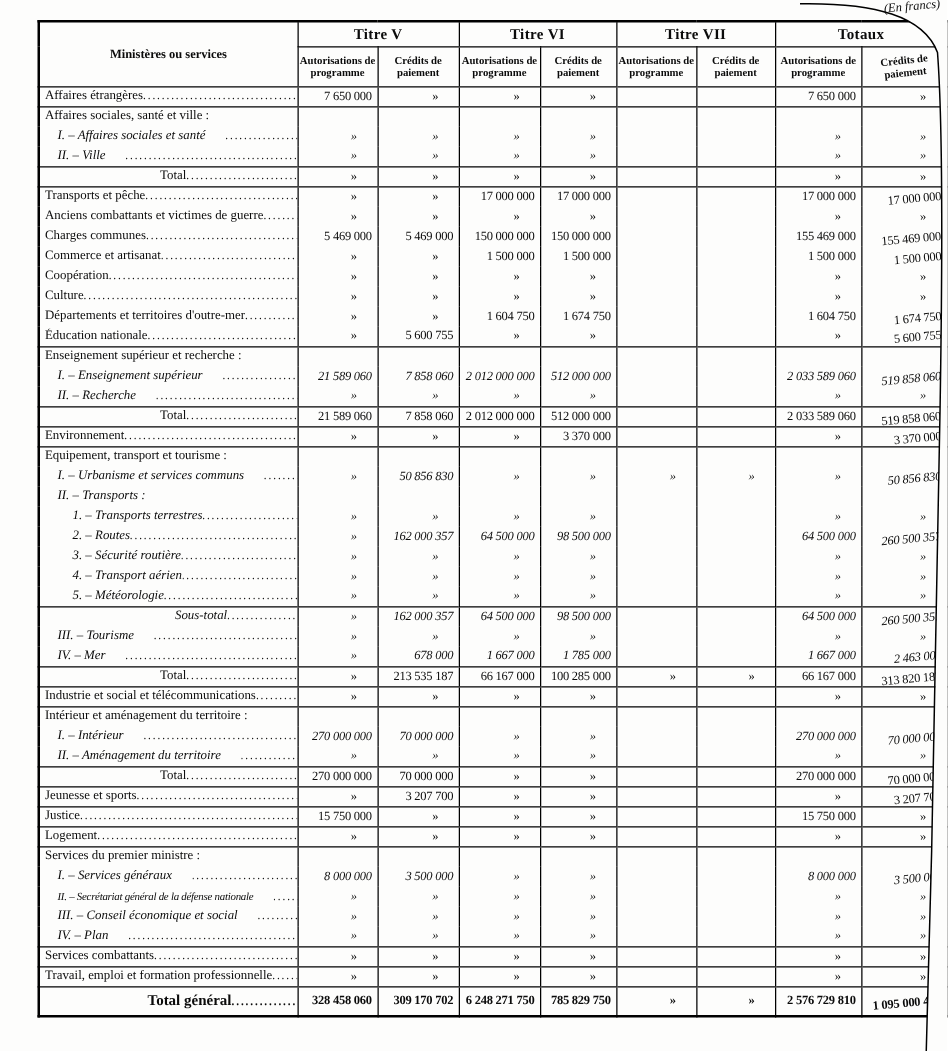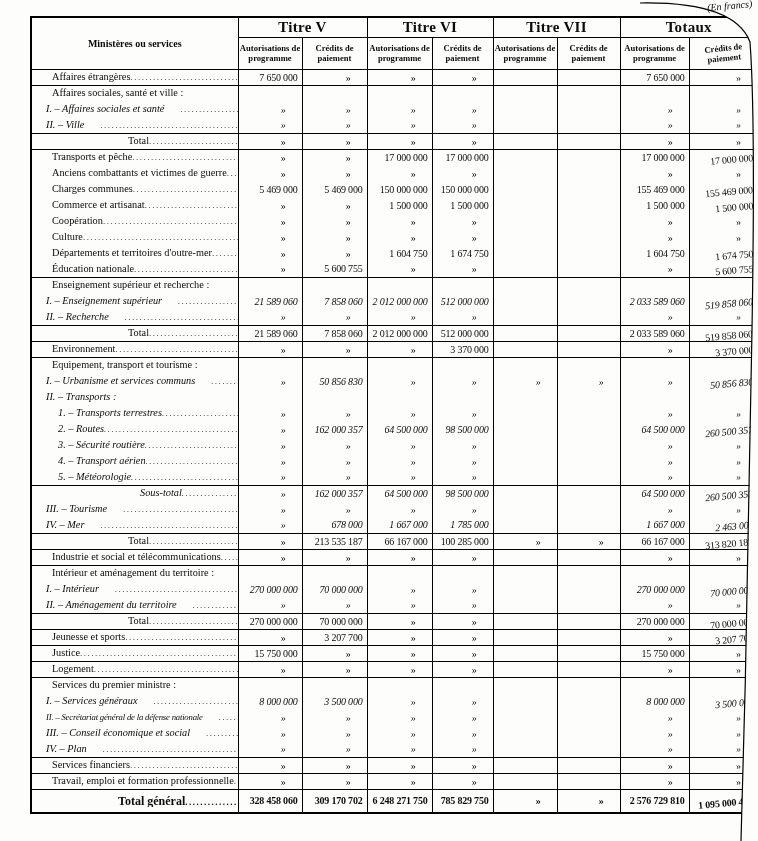--- a/index.html
+++ b/index.html
@@ -10,32 +10,32 @@
     font-family:"Liberation Serif","DejaVu Serif",serif;
   }
   table.budget {
     position:absolute; left:30px; top:16px; width:727px;
     border-collapse:collapse; table-layout:fixed;
     border:2px solid #000;
   }
   th, td { border-left:1px solid #000; padding:0; vertical-align:middle; }
   th { font-weight:bold; }
   th.mh { font-size:10px; border-bottom:1.5px solid #000; text-align:center; }
-  th.gh { font-size:15px; height:20px; border-bottom:1px solid #000; text-align:center; letter-spacing:.3px; }
+  th.gh { font-size:12px; height:20px; border-bottom:1px solid #000; text-align:center; letter-spacing:.3px; }
   th.sh { font-size:8.6px; height:32px; border-bottom:1.5px solid #000; line-height:10px; padding:2px 1px; text-align:center; }
   th.sh .tilt { display:inline-block; transform:rotate(-6deg); }
 
   tbody td { height:16px; font-size:10px; }
   td.val { text-align:right; padding-right:4px; white-space:nowrap; overflow:hidden; }
   td.val span { letter-spacing:-0.2px; }
   td.val.guill { padding-right:16px; }
   td.val.c8 { overflow:visible; }
   td.val.c8 span { display:inline-block; transform:rotate(-5deg); transform-origin:100% 50%; }
 
-  .lbl { display:flex; align-items:baseline; padding-left:20px; overflow:hidden; }
+  .lbl { display:flex; align-items:baseline; padding-left:4px; overflow:hidden; }
   .lbl .t { white-space:nowrap; font-size:10.3px; line-height:12px; }
   .dots { flex:1 1 auto; min-width:4px; overflow:hidden; white-space:nowrap; }
   .dots::after {
     content:"..........................................................................................................";
     letter-spacing:1.5px; font-size:9px;
   }
   .row-sub .lbl, .row-subgroup .lbl { padding-left:14px;gap:16px; }
   .row-subsub .lbl { padding-left:26px; }
   .row-total .lbl { padding-left:96px; }
   .row-soustotal .lbl { padding-left:108px; }
@@ -769,21 +769,21 @@
           <td class="val c3 guill"><span>»</span></td>
           <td class="val c4 guill"><span>»</span></td>
           <td class="val c5"><span></span></td>
           <td class="val c6"><span></span></td>
           <td class="val c7 guill"><span>»</span></td>
           <td class="val c8 guill"><span>»</span></td>
         </tr>
         <tr class="row row-main sep">
           <td>
             <div class="lbl">
-              <span class="t">Services financiers</span>
+              <span class="t">Services combattants</span>
               <span class="dots"></span>
             </div>
           </td>
           <td class="val c1 guill"><span>»</span></td>
           <td class="val c2 guill"><span>»</span></td>
           <td class="val c3 guill"><span>»</span></td>
           <td class="val c4 guill"><span>»</span></td>
           <td class="val c5"><span></span></td>
           <td class="val c6"><span></span></td>
           <td class="val c7 guill"><span>»</span></td>

